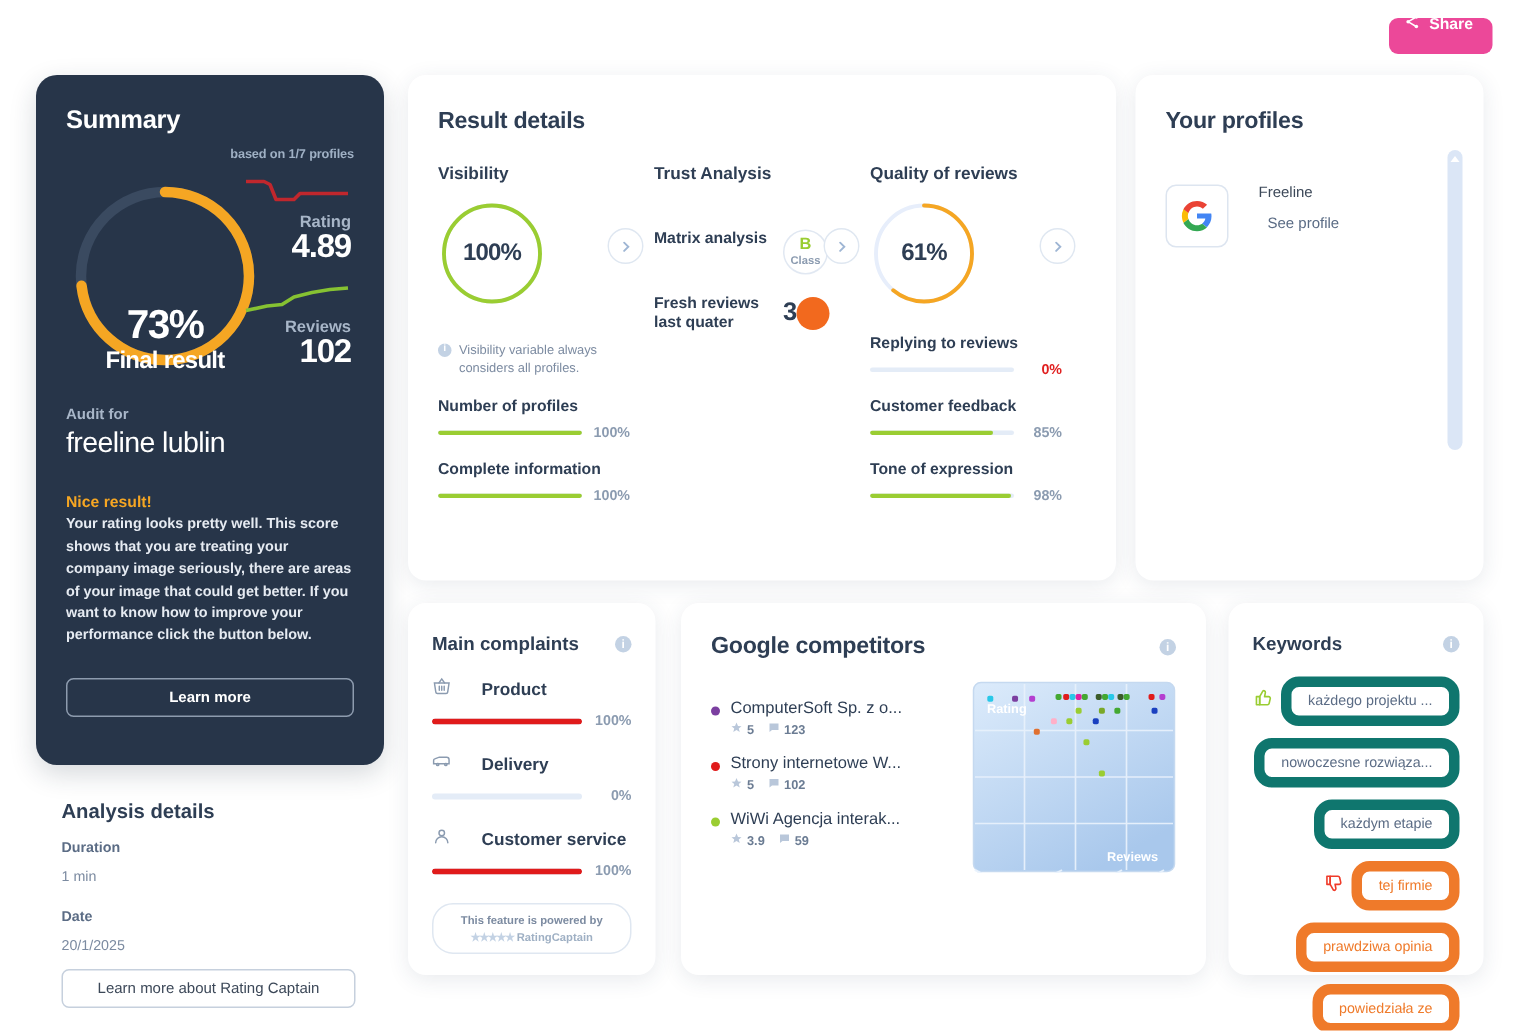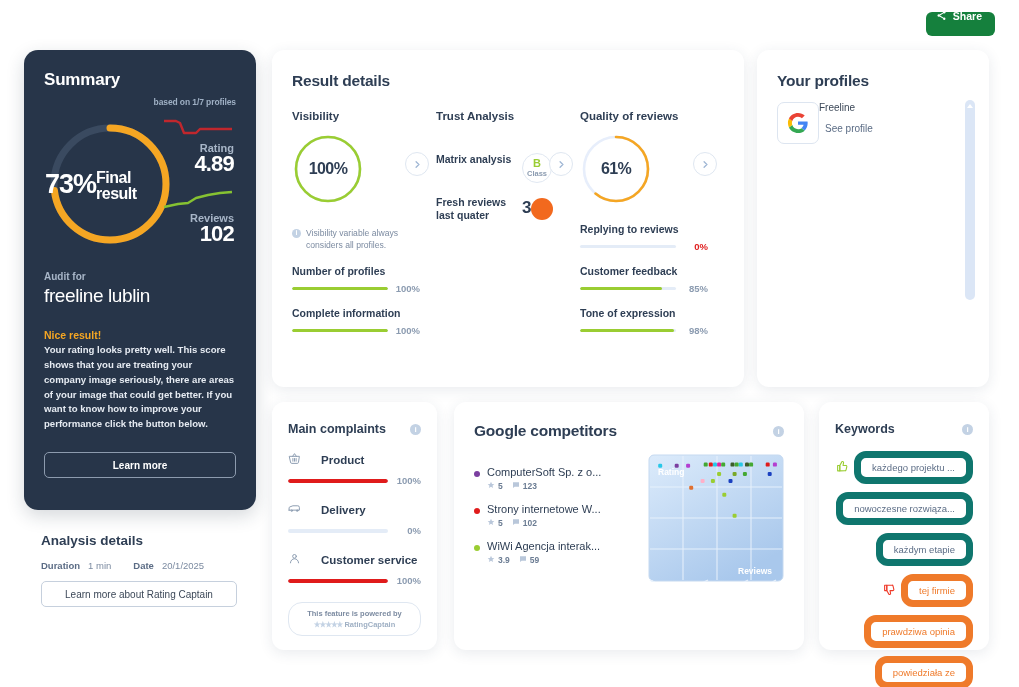--- a/index.html
+++ b/index.html
@@ -9,21 +9,21 @@
     font-family: "Liberation Sans", sans-serif;
     color: #2e3e54;
     overflow: hidden;
     position: relative;
   }
   .app { position: relative; width: 1019px; height: 687px; }
 
   
   .share-btn {
     position: absolute; top: 12px; right: 24px;
-    background: #15803d; color: #fff;
+    background: #ec4899; color: #fff;
     border: none; border-radius: 6px;
     height: 24px; padding: 0 13px 16px 10px;
     display: flex; align-items: center; gap: 6px;
     font-size: 10.5px; font-weight: 700; cursor: pointer;
   }
   .share-btn svg { width: 11px; height: 11px; }
 
   
   .summary {
     position: absolute; left: 24px; top: 50px;
@@ -33,21 +33,21 @@
     box-shadow: 0 6px 18px rgba(30,42,60,.18);
   }
   .summary h2 { font-size: 17px; font-weight: 700; letter-spacing: -.2px; }
   .based-on {
     text-align: right; font-size: 8.5px; font-weight: 700;
     color: #9fb0c4; margin-top: 7px; letter-spacing: -.1px;
   }
   .gauge-row { position: relative; height: 150px; margin-top: 4px; }
   .donut { position: absolute; left: 1px; top: 8px; width: 130px; height: 130px; }
   .donut .txt {
-    position: absolute; inset: 0; display: flex; flex-direction: row;
+    position: absolute; inset: 0; display: flex; flex-direction: column;
     align-items: center; justify-content: flex-end; line-height: 1;
   }
   .donut .pct { font-size: 27px; font-weight: 700; letter-spacing: -1px; }
   .donut .lbl { font-size: 16px; font-weight: 700; margin-top: 3px; letter-spacing: -.5px; }
   .spark-block { position: absolute; right: 2px; width: 82px; text-align: right; }
   .spark-block.a { top: 6px; }
   .spark-block.b { top: 78px; }
   .spark-block svg { display: block; margin-left: auto; }
   .spark-lbl { font-size: 11px; font-weight: 700; color: #a8b6c8; margin-top: 1px; }
   .spark-val { font-size: 22px; font-weight: 700; letter-spacing: -.8px; margin-top: -3px; }
@@ -58,21 +58,21 @@
   .learn-more {
     display: block; width: 100%; margin-top: 20px; height: 26px;
     background: transparent; border: 1px solid #8d9bae; border-radius: 5px;
     color: #fff; font-size: 10px; font-weight: 700; cursor: pointer;
     font-family: inherit;
   }
 
   
   .analysis { position: absolute; left: 41px; top: 533px; width: 210px; }
   .analysis h3 { font-size: 13.5px; font-weight: 700; color: #2e3e54; }
-  .analysis .meta { display: flex; gap: 8px; align-items: baseline; margin-top: 12px; font-size: 9.5px; }
+  .analysis .meta { display: flex; gap: 8px; align-items: baseline; margin-top: 12px; font-size: 9.5px; flex-direction: column; }
   .analysis .meta .k { font-weight: 700; color: #5b6c85; }
   .analysis .meta .v { color: #7c8ba1; }
   .analysis .meta .sp { width: 6px; }
   .rc-btn {
     margin-top: 10px; width: 196px; height: 26px;
     background: #fff; border: 1px solid #c6d0dd; border-radius: 5px;
     font-size: 10px; font-weight: 400; color: #3c4858; cursor: pointer;
     font-family: inherit;
   }
 
@@ -121,21 +121,21 @@
     line-height: 1;
   }
   .class-badge .g { font-size: 11px; font-weight: 700; color: #9acd32; }
   .class-badge .c { font-size: 7.5px; font-weight: 700; color: #8b9bb0; margin-top: 1px; }
   .fresh-badge { position: relative; width: 30px; height: 26px; }
   .fresh-badge .dot { position: absolute; left: 9px; top: 2px; width: 22px; height: 22px; border-radius: 50%; background: #f2691e; }
   .fresh-badge .n { position: absolute; left: 0; top: 2px; font-size: 17px; font-weight: 700; color: #2e3e54; }
 
   
   #your-profiles { left: 757px; top: 50px; width: 232px; height: 337px; padding: 22px 20px; }
-  .profile-row { display: flex; gap: 0; margin-top: 12px; align-items: flex-start; }
+  .profile-row { display: flex; gap: 20px; margin-top: 33px; align-items: flex-start; }
   .g-logo {
     width: 42px; height: 42px; border: 1px solid #dde5f0; border-radius: 7px;
     display: flex; align-items: center; justify-content: center; flex: 0 0 auto; background:#fff;
   }
   .g-logo svg { width: 22px; height: 22px; }
   .p-name { font-size: 10px; color: #3c4858; }
   .p-link { font-size: 10px; color: #5b6c85; margin-top: 10px; margin-left: 6px; cursor: pointer; }
   .scrollbar {
     position: absolute; right: 14px; top: 50px; width: 10px; height: 200px;
     background: #dbe6f6; border-radius: 5px; cursor: pointer;

